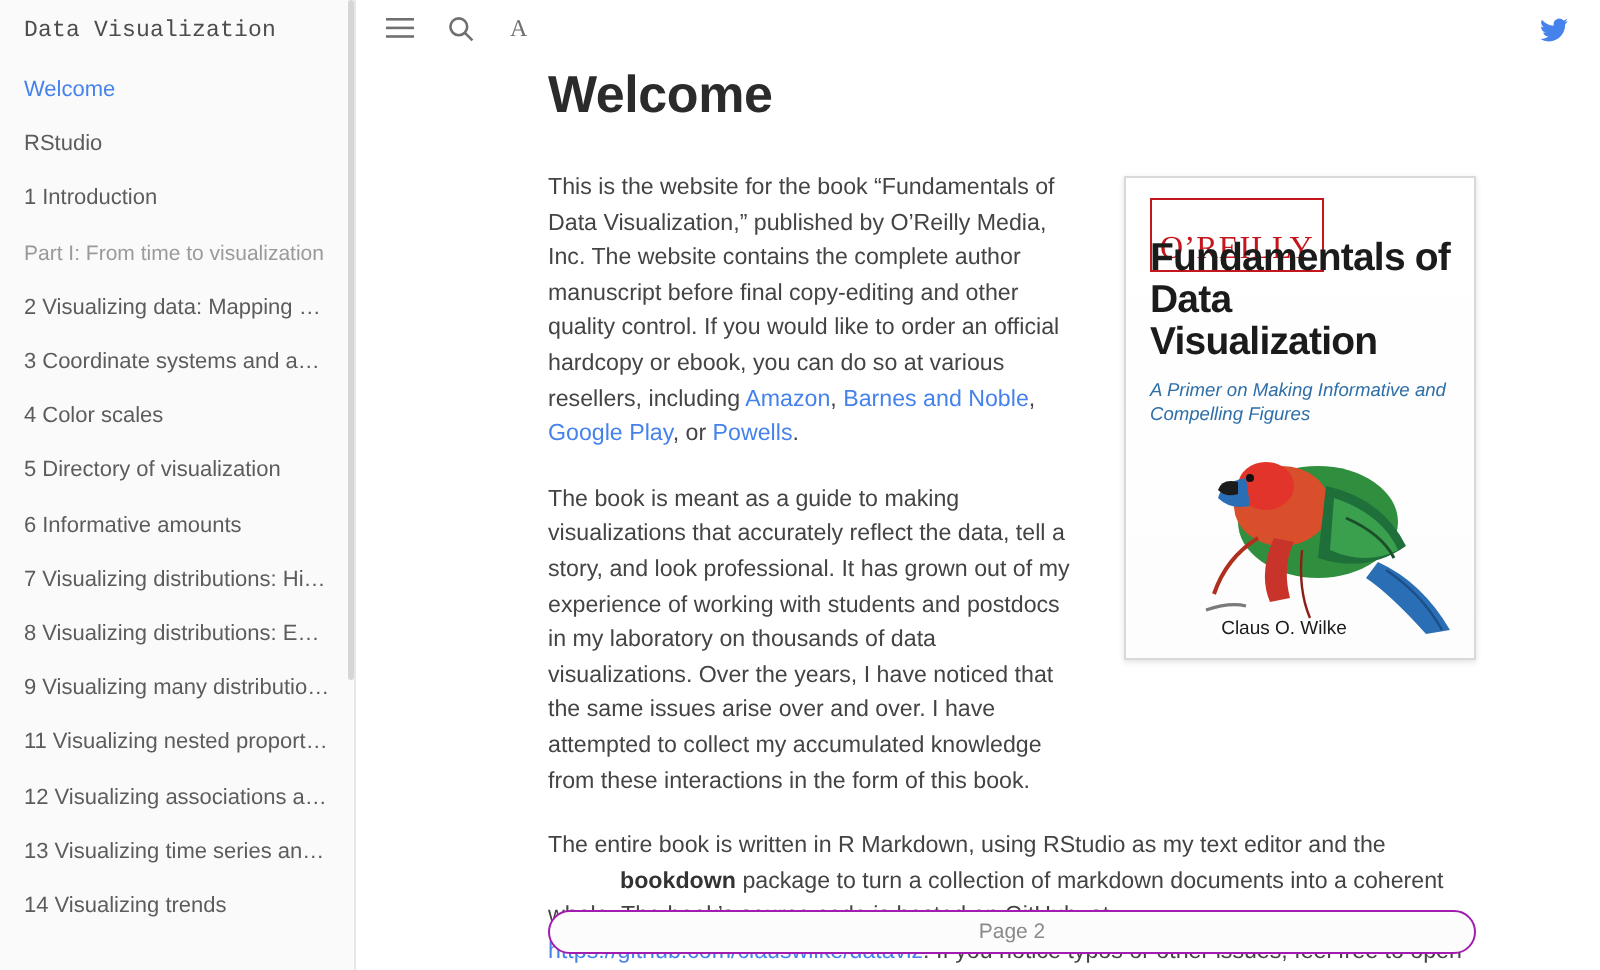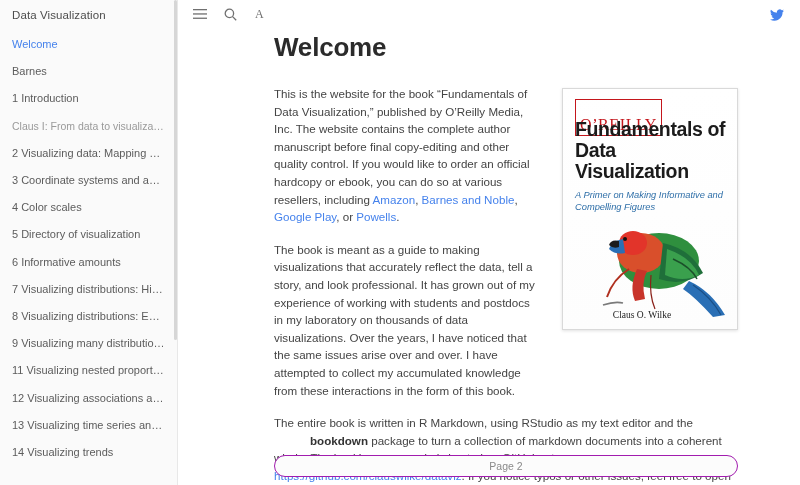--- a/index.html
+++ b/index.html
@@ -25,20 +25,21 @@
     border-right: 1px solid #e8e8e8;
     overflow: hidden;
     position: relative;
     flex: 0 0 178px;
   }
   .sidebar-title {
     font-size: 11.5px;
     color: #4d4d4d;
     padding: 9px 12px 10px 12px;
     letter-spacing: 0.1px;
+    font-family: Liberation Mono, monospace;
   }
   .toc {
     list-style: none;
     margin: 0;
     padding: 0;
   }
   .toc li {
     font-size: 11px;
     color: #5c5c5c;
     padding: 7.1px 12px 7.1px 12px;
@@ -176,21 +177,20 @@
     color: #2f6fa8;
     font-style: italic;
   }
   .cover-author {
     position: absolute;
     left: 0; right: 16px;
     bottom: 9px;
     text-align: center;
     font-size: 9.5px;
     color: #1b1b1b;
-    font-family: Liberation Serif, serif;
   }
   .cover-art {
     position: absolute;
     left: 0; top: 120px;
     width: 176px; height: 110px;
   }
 
   
   .pager {
     position: absolute;
@@ -211,23 +211,23 @@
 </style>
 </head>
 <body>
 
 <div id="app">
 
   <div class="sidebar">
     <div class="sidebar-title">Data Visualization</div>
     <ul class="toc" id="toc-list">
         <li class="active"><span>Welcome</span></li>
-        <li><span>Barnes</span></li>
+        <li><span>RStudio</span></li>
         <li><span class="num">1</span><span>Introduction</span></li>
-        <li class="part"><span>Claus I: From data to visualization</span></li>
+        <li class="part"><span>Part I: From time to visualization</span></li>
         <li><span class="num">2</span><span>Visualizing data: Mapping data ont…</span></li>
         <li><span class="num">3</span><span>Coordinate systems and axes</span></li>
         <li><span class="num">4</span><span>Color scales</span></li>
         <li><span class="num">5</span><span>Directory of visualization</span></li>
         <li><span class="num">6</span><span>Informative amounts</span></li>
         <li><span class="num">7</span><span>Visualizing distributions: Histogram…</span></li>
         <li><span class="num">8</span><span>Visualizing distributions: Empirical …</span></li>
         <li><span class="num">9</span><span>Visualizing many distributions at on…</span></li>
         <li><span class="num">11</span><span>Visualizing nested proportions</span></li>
         <li><span class="num">12</span><span>Visualizing associations among t…</span></li>

